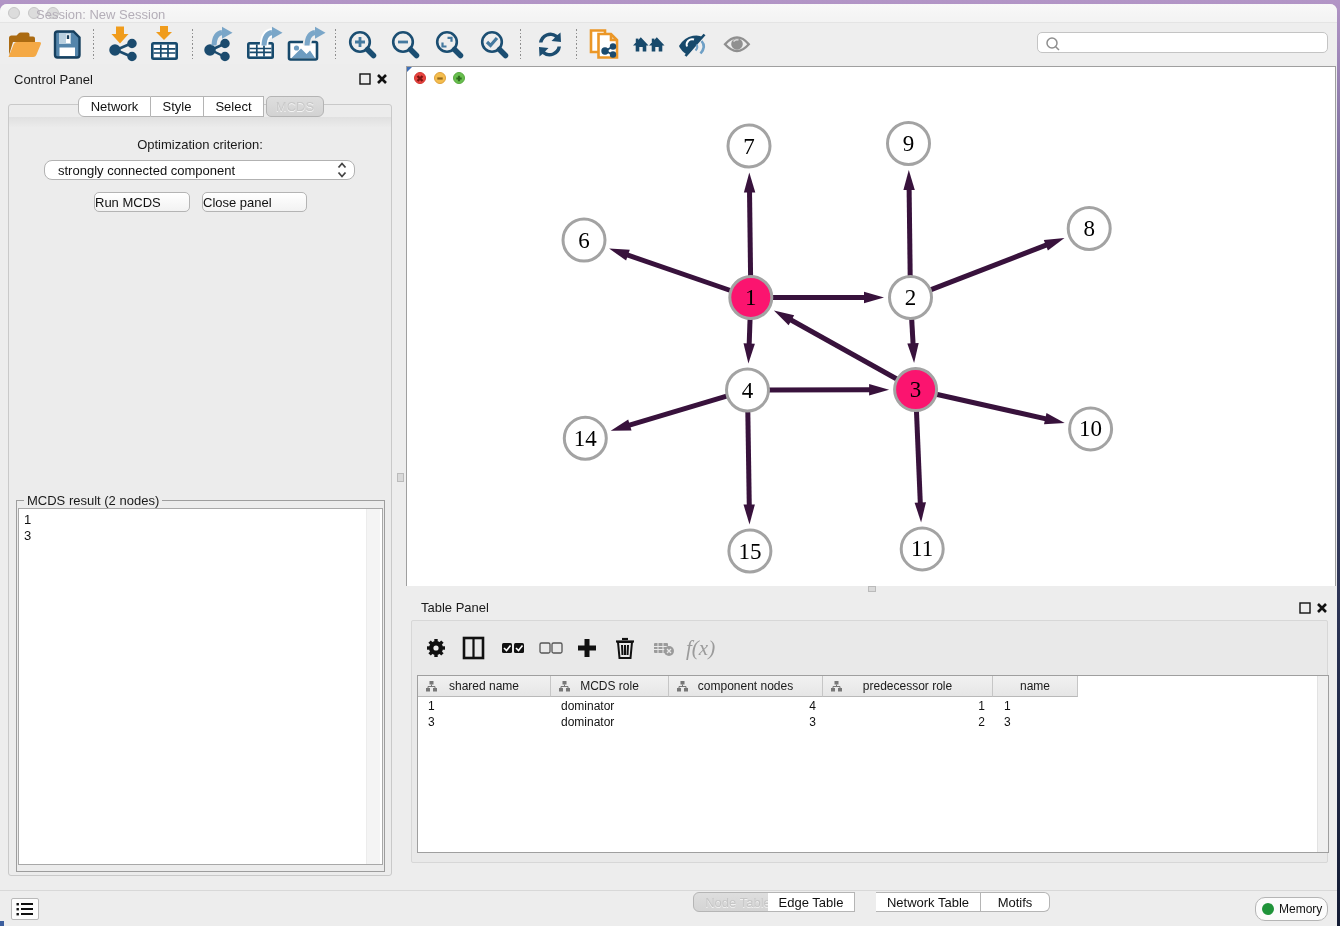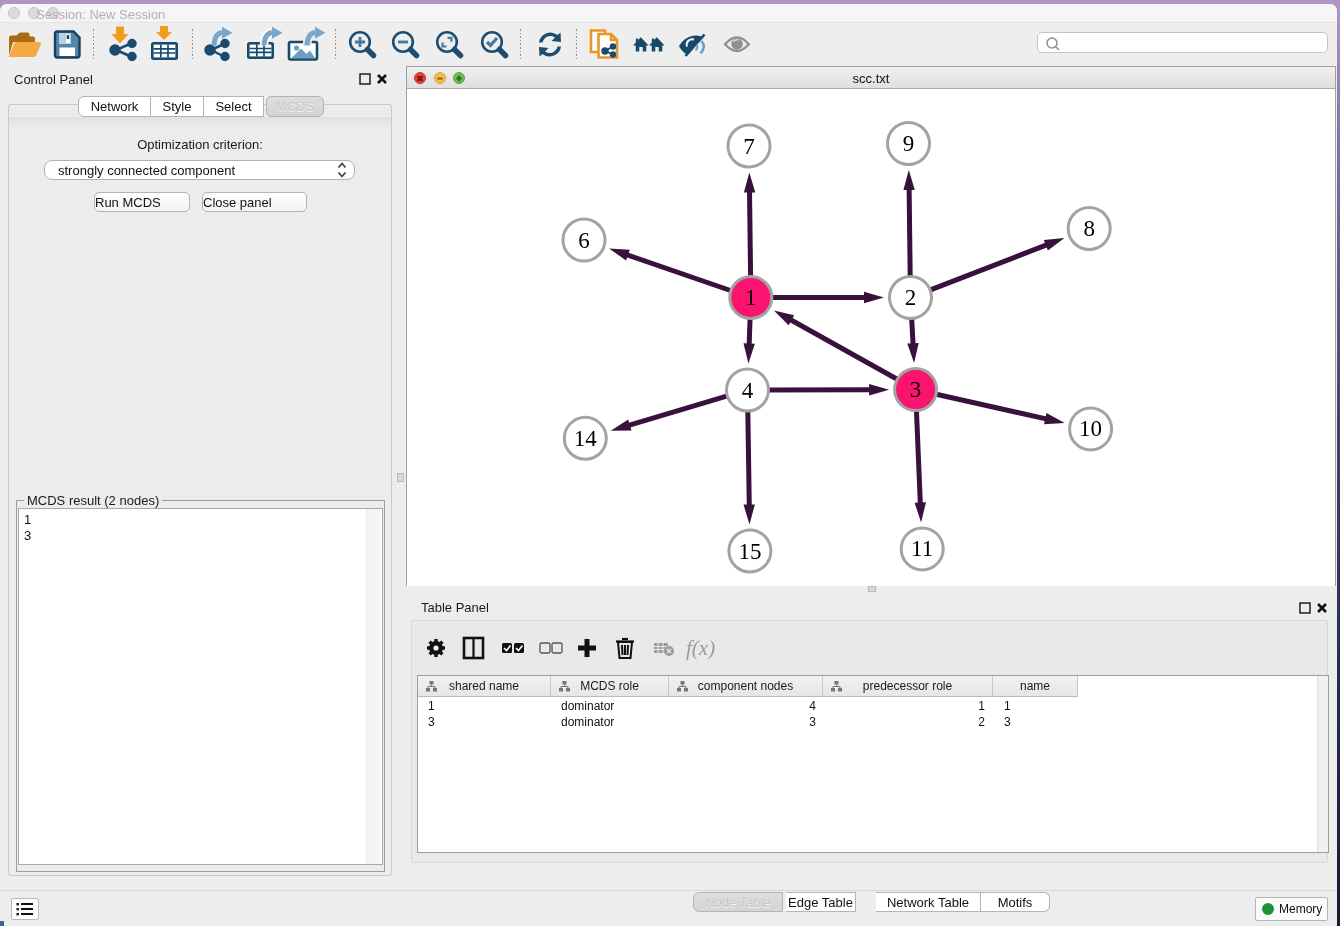--- a/index.html
+++ b/index.html
@@ -56,21 +56,21 @@
 .th { position:absolute; top:0; height:21px; background:linear-gradient(#f1f1f1,#e6e6e6);
   border-right:1px solid #c6c6c6; border-bottom:1px solid #b9b9b9; font-size:12px;
   color:#1a1a1a; text-align:center; line-height:21px; }
 .td { position:absolute; font-size:12px; color:#111; height:16px; line-height:16px; }
 .btab { position:absolute; top:866px; height:20px; border:1px solid #b5b5b5; border-left:none;
   background:#fff; font-size:13px; color:#111; text-align:center; line-height:19px;margin-top:26px; }
 #statusline { position:absolute; left:0px; top:890px; width:1337px; height:1px; background:#d8d8d8; }
 #listbtn { position:absolute; left:11px; top:898px; width:28px; height:22px;
   background:#fdfdfd; border:1px solid #b9b9b9; border-radius:2px; }
 #membtn { position:absolute; left:1255px; top:897px; width:73px; height:24px;
-  background:#fbfbfb; border:1px solid #b5b5b5; border-radius:2px; font-size:12px;
+  background:#fbfbfb; border:1px solid #b5b5b5; border-radius:10px; font-size:12px;
   color:#111; }
 </style>
 </head>
 <body>
 <div id="appwin">
   <div id="titlebar">
     <div class="tl" style="left:8px;"></div>
     <div class="tl" style="left:28px;"></div>
     <div class="tl" style="left:47px;"></div>
     <div id="wtitle">Session: New Session</div>
@@ -226,21 +226,20 @@
       <div class="abs" style="left:5px; top:19px; font-size:13px; color:#111;">3</div>
       <div class="abs" style="right:2px; top:0px; width:14px; height:355px; background:#f4f4f4; border-left:1px solid #ececec;"></div>
     </div>
   </div>
   <div id="grpbox-label">MCDS result (2 nodes)</div>
 
   <div id="netwin">
     <svg width="5" height="5" viewBox="0 0 5 5" style="position:absolute;left:0px;top:0px;">
       <path d="M0 0 L5 0 L0 5 Z" fill="#3e6fb8"></path>
     </svg>
-    <div id="nettitle">scc.txt</div>
     <div class="mtl" style="left:7px; background:#e8433f; border:1px solid #d2352f;"></div>
     <div class="mtl" style="left:27px; background:#f4bd4e; border:1px solid #dfa13b;"></div>
     <div class="mtl" style="left:46px; background:#68bf4e; border:1px solid #58a83e;"></div>
     <svg width="50" height="8" viewBox="0 0 50 8" style="position:absolute;left:9px;top:8px;">
       <path d="M1.5 1 L6.5 6 M6.5 1 L1.5 6" stroke="#7d1511" stroke-width="2.4"></path>
       <path d="M21.3 3.5 L26.7 3.5" stroke="#96691a" stroke-width="2.2"></path>
       <path d="M40.3 3.5 L45.7 3.5 M43 0.8 L43 6.2" stroke="#2f6b1e" stroke-width="2.2"></path>
     </svg>
   </div>
   <svg id="graph" width="930" height="497" viewBox="406 88 930 497" style="position:absolute;left:406px;top:88px;">
@@ -398,21 +397,21 @@
     <div class="td" style="left:405px; top:22px; width:162px; text-align:right;">1</div>
     <div class="td" style="left:586px; top:22px;">1</div>
     <div class="td" style="left:10px; top:38px;">3</div>
     <div class="td" style="left:143px; top:38px;">dominator</div>
     <div class="td" style="left:251px; top:38px; width:147px; text-align:right;">3</div>
     <div class="td" style="left:405px; top:38px; width:162px; text-align:right;">2</div>
     <div class="td" style="left:586px; top:38px;">3</div>
     <div class="abs" style="right:0px; top:0px; width:11px; height:176px; background:#f0f0f0; border-left:1px solid #e2e2e2;"></div>
   </div>
   <div class="btab" style="left:693px; width:90px; border-left:1px solid #b5b5b5; border-radius:6px 0 0 6px; background:linear-gradient(#dedede,#d4d4d4); color:#c6c6c6; text-shadow:0 1px 0 #f2f2f2;">Node Table</div>
-  <div class="btab" style="left:786px; width:70px;">Edge Table</div>
+  <div class="btab" style="left:768px; width:87px;">Edge Table</div>
   <div class="btab" style="left:876px; width:105px;">Network Table</div>
   <div class="btab" style="left:981px; width:69px; border-radius:0 6px 6px 0;">Motifs</div>
   <div id="statusline"></div>
   <div id="listbtn">
     <svg width="26" height="20" viewBox="0 0 26 20" style="position:absolute;left:0;top:0;">
       <g stroke="#111" stroke-width="2">
         <line x1="9" y1="5" x2="21" y2="5"></line>
         <line x1="9" y1="10" x2="21" y2="10"></line>
         <line x1="9" y1="15" x2="21" y2="15"></line>
       </g>

